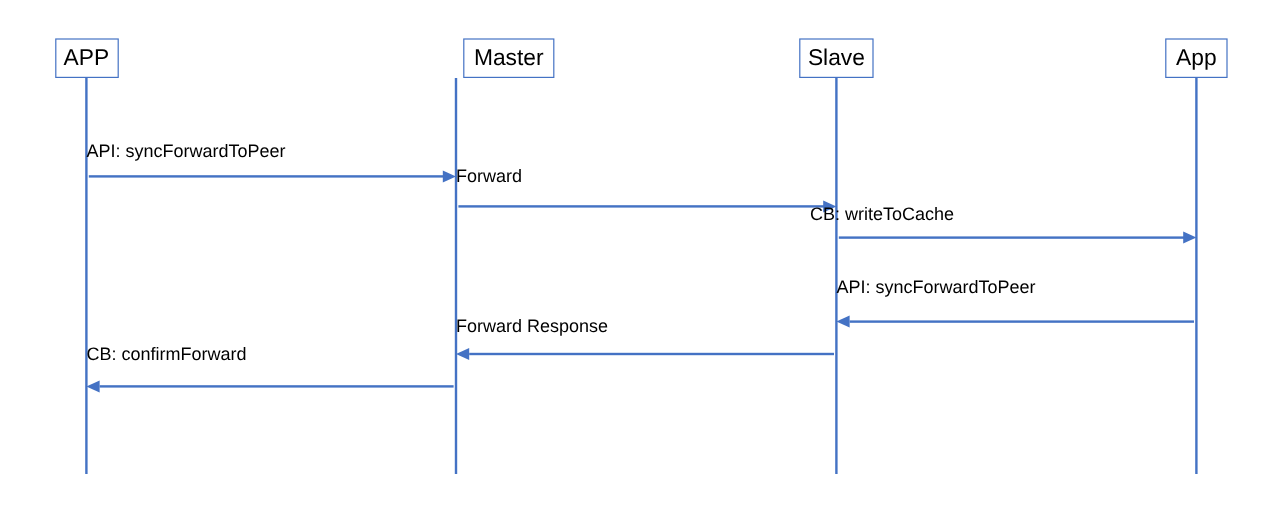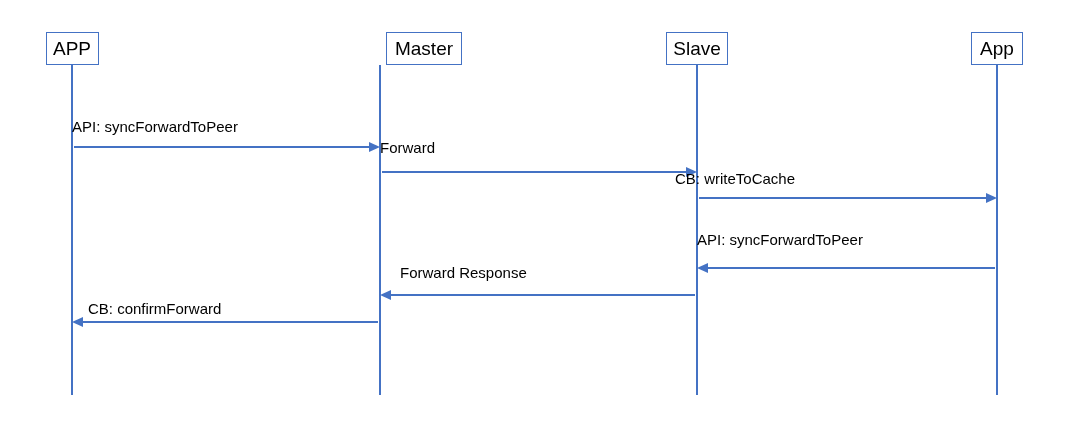--- a/index.html
+++ b/index.html
@@ -110,23 +110,23 @@
       <span class="msg-head right" style="top: 193px; left: 986px;"></span>
     </div>
 
     <div>
       <div class="msg-label" style="left: 697px; width: 300px; top: 230px;">API: syncForwardToPeer</div>
       <div class="msg-line" style="left: 708px; width: 287px; top: 267.25px;"></div>
       <span class="msg-head left" style="top: 263px; left: 697px;"></span>
     </div>
 
     <div>
-      <div class="msg-label" style="left: 400px; width: 317px; top: 263px;">Forward Response</div>
+      <div class="msg-label" style="left: 380px; width: 317px; top: 263px;">Forward Response</div>
       <div class="msg-line" style="left: 391px; width: 304px; top: 294.25px;"></div>
       <span class="msg-head left" style="top: 290px; left: 380px;"></span>
     </div>
 
     <div>
-      <div class="msg-label" style="left: 88px; width: 344px; top: 286px; margin-top: 13px;">CB: confirmForward</div>
+      <div class="msg-label" style="left: 72px; width: 344px; top: 286px;">CB: confirmForward</div>
       <div class="msg-line" style="left: 83px; width: 295px; top: 321.25px;"></div>
       <span class="msg-head left" style="top: 317px; left: 72px;"></span>
     </div>
   </div>
 
 </body></html>

